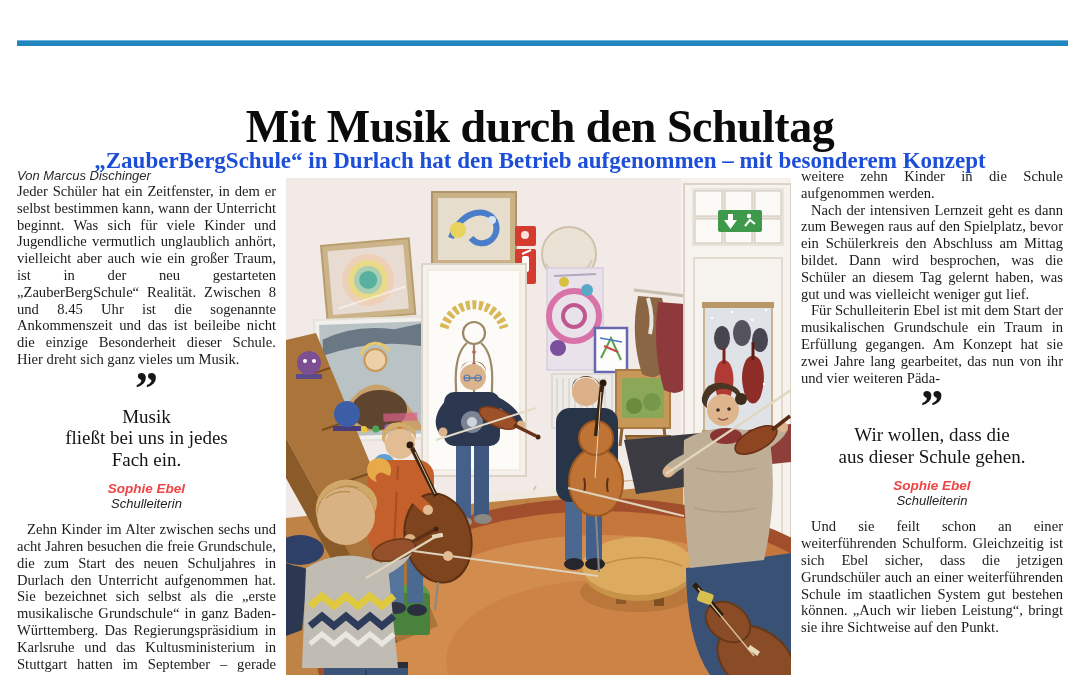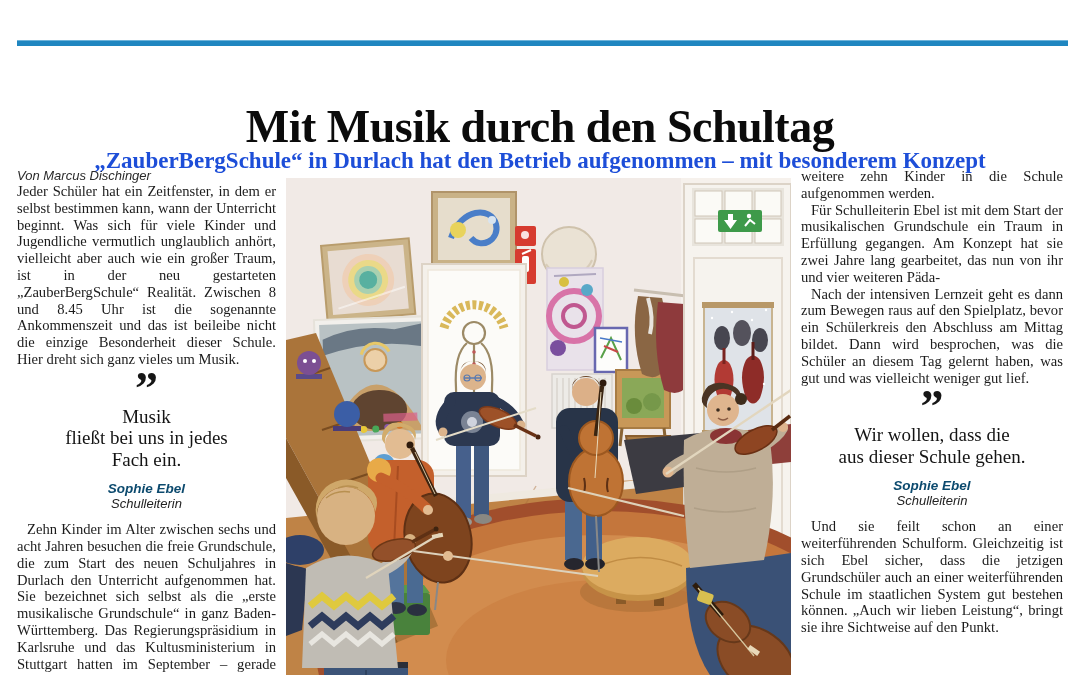--- a/index.html
+++ b/index.html
@@ -17,21 +17,21 @@
   .col-right{left:801px;width:262px;}
   .byline{font-family:"Liberation Sans",sans-serif;font-style:italic;
           font-size:13px;line-height:15px;color:#2a2a2a;margin:0 0 11px 0;text-align:left;}
   .col p{margin:0;}
   .indent{text-indent:10px;}
   .pullquote{text-align:center;margin:6px 0 10px 0;}
   .pq-mark{display:block;font-weight:bold;font-size:46px;line-height:30px;
            height:32px;color:#161616;font-family:"Liberation Serif",serif;}
   .pq-line{display:block;font-size:19px;line-height:21.5px;color:#141414;}
   .pq-name{display:block;margin-top:11px;font-family:"Liberation Sans",sans-serif;
-           font-weight:bold;font-style:italic;font-size:13.5px;line-height:15px;color:#0c4a6e;}
+           font-weight:bold;font-style:italic;font-size:13.5px;line-height:15px;color:#ef4444;}
   .pq-role{display:block;font-family:"Liberation Sans",sans-serif;font-style:italic;
            font-size:13px;line-height:15px;color:#222;}
   .photo{position:absolute;left:286px;top:140px;width:505px;height:535px;overflow:hidden;}
   .photo svg{display:block;width:505px;height:535px;}
 </style>
 </head>
 <body>
 
 <div class="page">
 
@@ -404,22 +404,22 @@
         <line x1="436" y1="438" x2="408" y2="406" stroke="#2e1c0c" stroke-width="5"></line>
         <line x1="468" y1="478" x2="412" y2="410" stroke="#d8c8a0" stroke-width="1.2"></line>
         <rect x="462" y="470" width="12" height="5" fill="#e8d8b8" transform="rotate(35 468 472)"></rect>
         <rect x="412" y="414" width="15" height="11" rx="2" fill="#d8c050" transform="rotate(20 419 419)"></rect>
       </g>
     </svg>
   </div>
 
   <div class="col col-right">
     <p>weitere zehn Kinder in die Schule aufgenommen werden.</p>
+    <p class="indent">Nach der intensiven Lernzeit geht es dann zum Bewegen raus auf den Spielplatz, bevor ein Schülerkreis den Abschluss am Mittag bildet. Dann wird besprochen, was die Schüler an diesem Tag gelernt haben, was gut und was vielleicht weniger gut lief.</p>
     <p class="indent">Für Schulleiterin Ebel ist mit dem Start der musikalischen Grundschule ein Traum in Erfüllung gegangen. Am Konzept hat sie zwei Jahre lang gearbeitet, das nun von ihr und vier weiteren Päda-</p>
-    <p class="indent">Nach der intensiven Lernzeit geht es dann zum Bewegen raus auf den Spielplatz, bevor ein Schülerkreis den Abschluss am Mittag bildet. Dann wird besprochen, was die Schüler an diesem Tag gelernt haben, was gut und was vielleicht weniger gut lief.</p>
     <div class="pullquote">
       <span class="pq-mark">”</span>
       <span class="pq-line">Wir wollen, dass die</span>
       <span class="pq-line">aus dieser Schule gehen.</span>
       <span class="pq-name">Sophie Ebel</span>
       <span class="pq-role">Schulleiterin</span>
     </div>
     <p class="indent">Und sie feilt schon an einer weiterführenden Schulform. Gleichzeitig ist sich Ebel sicher, dass die jetzigen Grundschüler auch an einer weiterführenden Schule im staatlichen System gut bestehen können. „Auch wir lieben Leistung“, bringt sie ihre Sichtweise auf den Punkt.</p>
   </div>
 

